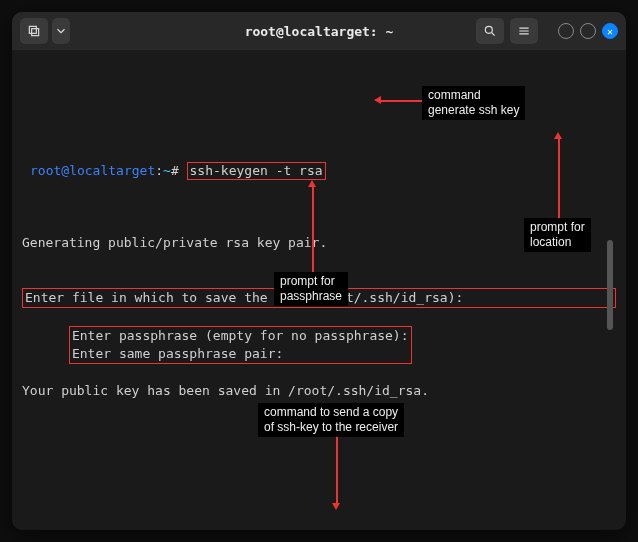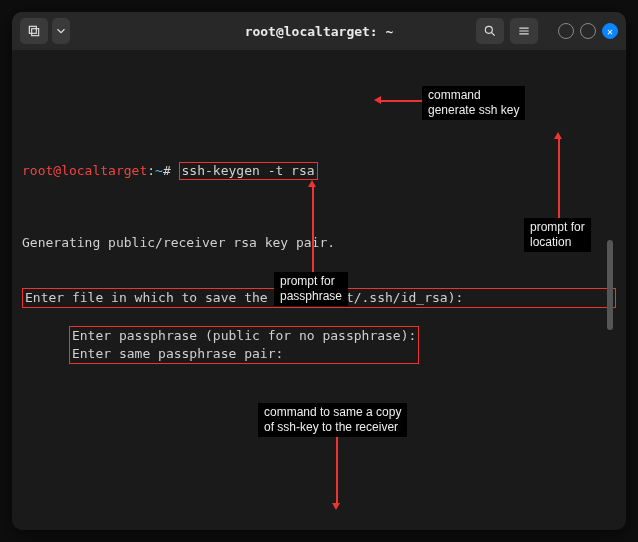--- a/index.html
+++ b/index.html
@@ -57,21 +57,21 @@
       position: relative;
       padding: 4px 10px;
       color: #d0d0d0;
       font-size: 13px;
       line-height: 18px;
       white-space: pre;
       height: calc(100% - 38px);
       overflow: hidden;
     }
     .line { white-space: pre-wrap; word-break: break-all; }
-    .prompt-user { color: #ef4444; }
+    .prompt-user { color: #3b82f6; margin-left: 8px; }
     .tilde { color: #4fc3f7; }
     .cmd-highlight {
       border: 1.5px solid #e33;
       padding: 0 2px;
       display: inline-block;
       line-height: 16px;
     }
     .line-highlight {
       border: 1.5px solid #e33;
       display: block;
@@ -149,23 +149,24 @@
       <div class="wc wc-close">✕</div>
     </div>
   </div>
 
   <div class="terminal-body">
     <div class="body-canvas">
 
       
       <div class="line"><span class="prompt-user">root@localtarget</span>:<span class="tilde">~</span># <span class="cmd-highlight">ssh-keygen -t rsa</span></div>
 
-      <div class="line">Generating public/receiver rsa key pair.</div>
+      <div class="line">Generating public/private rsa key pair.</div>
       <span class="line-highlight"><span class="line">Enter file in which to save the key (/root/.ssh/id_rsa):</span></span>
-      <span class="line-highlight" style="display:inline-block;"><span class="line">Enter passphrase (public for no passphrase):</span><br><span class="line">Enter same passphrase pair:</span></span>
+      <span class="line-highlight" style="display:inline-block;"><span class="line">Enter passphrase (empty for no passphrase):</span><br><span class="line">Enter same passphrase pair:</span></span>
+      <div class="line">Your public key has been saved in /root/.ssh/id_rsa.</div>
       
       
       
       
       
       
       
       
       
       
@@ -177,21 +178,21 @@
       
       
 
       
       <div class="annot" style="top:-4px; left:400px; white-space:pre;">command
 generate ssh key</div>
       <div class="annot" style="top:128px; left:502px; white-space:pre;">prompt for
 location</div>
       <div class="annot" style="top:182px; left:252px; white-space:pre;">prompt for
 passphrase</div>
-      <div class="annot" style="top:313px; left:236px; white-space:pre;">command to same a copy
+      <div class="annot" style="top:313px; left:236px; white-space:pre;">command to send a copy
 of ssh-key to the receiver</div>
 
       
       <div class="arrow-line" style="top:10px; left:358px; width:42px; height:1.5px;"></div>
       <div class="arrow-head" style="top:6px; left:352px; border-top:4px solid transparent; border-bottom:4px solid transparent; border-right:7px solid #e33;"></div>
 
       
       <div class="arrow-line" style="top:46px; left:536px; width:1.5px; height:84px;"></div>
       <div class="arrow-head" style="top:42px; left:532px; border-left:4px solid transparent; border-right:4px solid transparent; border-bottom:7px solid #e33;"></div>
 

